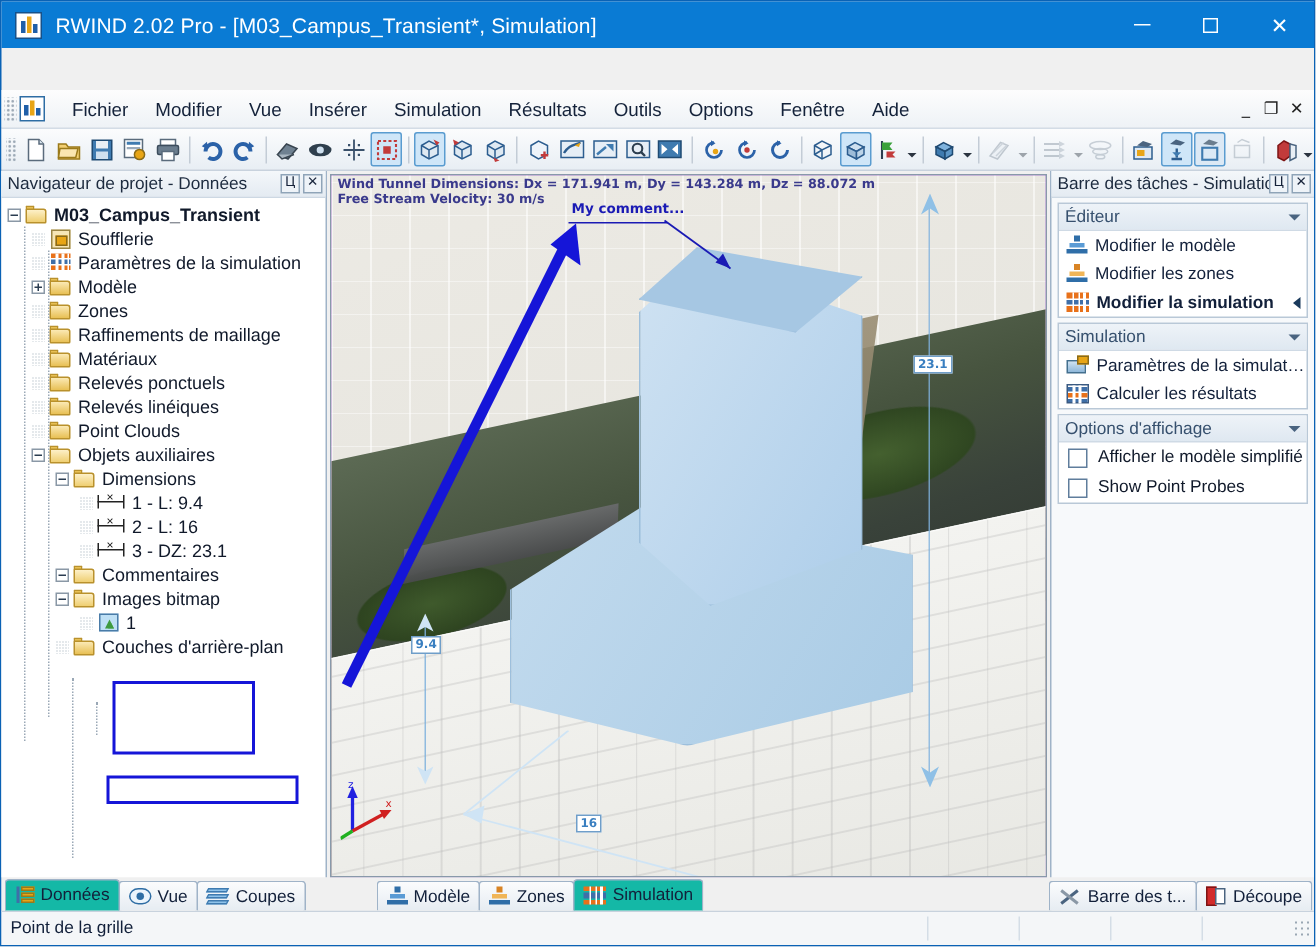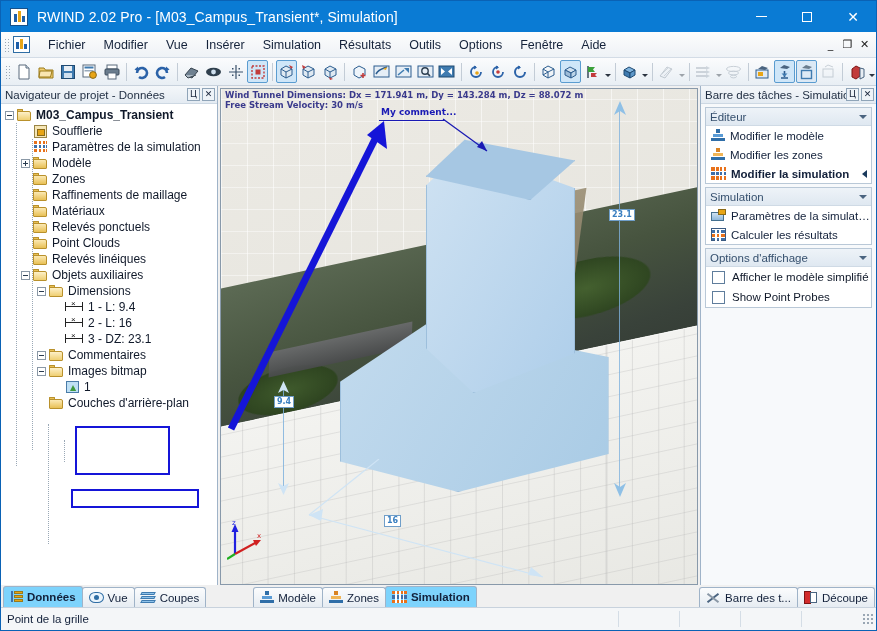--- a/index.html
+++ b/index.html
@@ -24,21 +24,21 @@
   .titlebar .title{color:#fff;font-size:14px;letter-spacing:.1px;white-space:nowrap;}
   .titlebar .spacer{flex:1;}
   .wbtn{width:46px;height:31px;display:flex;align-items:center;justify-content:center;
         color:#fff;font-size:13px;}
   .wbtn .gl{display:block;}
   .wbtn .min{width:11px;height:1px;background:#fff;}
   .wbtn .max{width:10px;height:10px;border:1px solid #fff;box-sizing:border-box;}
 
   
   .menubar{height:25px;background:linear-gradient(#fdfdfd,#eef2f6);
-           border-bottom:1px solid #d3dce6;display:flex;align-items:center;flex:0 0 auto;position:relative;}
+           border-bottom:1px solid #d3dce6;display:flex;align-items:center;flex:0 0 auto;position:relative;margin-top:28px;}
   .grip{width:8px;height:16px;margin-left:2px;margin-right:2px;
         background-image:radial-gradient(#9aa7b4 .8px,transparent .9px);
         background-size:3px 3px;background-position:1px 1px;}
   .menubar .m-icon{width:17px;height:17px;position:relative;background:#fff;border:1px solid #2e6da4;
         box-sizing:border-box;margin-right:9px;}
   .menubar .m-icon i{position:absolute;bottom:3px;width:3px;display:block;}
   .menubar .m-icon i.b1{left:2px;height:7px;background:#1f5fa8;}
   .menubar .m-icon i.b2{left:6px;height:10px;background:#e8a516;}
   .menubar .m-icon i.b3{left:10px;height:5px;background:#1f5fa8;}
   .menuitem{padding:3px 9px;color:#14223a;font-size:12.5px;white-space:nowrap;cursor:default;}
@@ -222,21 +222,21 @@
   .cb{width:13px;height:13px;border:1px solid #5f7d9c;background:#fff;flex:0 0 13px;box-sizing:border-box;}
   .cbrow .cb-lbl{margin-left:7px;}
 
   
   .tabrow{height:22px;display:flex;align-items:flex-end;background:#f0f0f0;flex:0 0 auto;
           padding:0 2px;box-sizing:border-box;position:relative;}
   .tabgroup{display:flex;align-items:flex-end;}
   .tab{height:20px;display:flex;align-items:center;padding:0 6px;font-size:11.5px;color:#12203a;
        background:linear-gradient(#fbfcfd,#e6ecf2);border:1px solid #9fb3c8;border-bottom:none;
        border-radius:3px 3px 0 0;margin-right:-1px;white-space:nowrap;box-sizing:border-box;}
-  .tab.active{background:#7dd3fc;height:21px;font-weight:bold;}
+  .tab.active{background:#14b8a6;height:21px;font-weight:normal;}
   .tab .t-lbl{margin-left:4px;}
   .tabfill{flex:1;}
   .ic-data{width:13px;height:12px;flex:0 0 13px;position:relative;}
   .ic-data i{position:absolute;display:block;background:#e8a516;border:1px solid #9a7a1a;box-sizing:border-box;}
   .ic-data .d1{left:4px;top:0;width:9px;height:3px;}
   .ic-data .d2{left:4px;top:4px;width:9px;height:3px;}
   .ic-data .d3{left:4px;top:8px;width:9px;height:3px;}
   .ic-data .st{left:1px;top:0;width:1.5px;height:11px;background:#3f6fa8;border:none;}
   .ic-eye{width:15px;height:11px;flex:0 0 15px;position:relative;}
   .ic-eye u{position:absolute;inset:0;border:1px solid #2e6da4;border-radius:50%/60%;box-sizing:border-box;background:#eaf4fc;display:block;}
@@ -649,30 +649,30 @@
             </span>
             <span class="lbl">Relevés ponctuels</span>
           </div>
           <div class="trow">
             <span class="ind" style="width: 16px;"></span>
             <span class="dots"></span>
             <span class="fold">
               <span class="f-t"></span>
               <span class="f-b"></span>
             </span>
+            <span class="lbl">Relevés linéiques</span>
+          </div>
+          <div class="trow">
+            <span class="ind" style="width: 16px;"></span>
+            <span class="dots"></span>
+            <span class="fold">
+              <span class="f-t"></span>
+              <span class="f-b"></span>
+            </span>
             <span class="lbl">Point Clouds</span>
-          </div>
-          <div class="trow">
-            <span class="ind" style="width: 16px;"></span>
-            <span class="dots"></span>
-            <span class="fold">
-              <span class="f-t"></span>
-              <span class="f-b"></span>
-            </span>
-            <span class="lbl">Relevés linéiques</span>
           </div>
           <div class="trow">
             <span class="ind" style="width: 16px;"></span>
             <span class="exp"></span>
             <span class="fold open">
               <span class="f-t"></span>
               <span class="f-b"></span>
             </span>
             <span class="lbl">Objets auxiliaires</span>
           </div>

